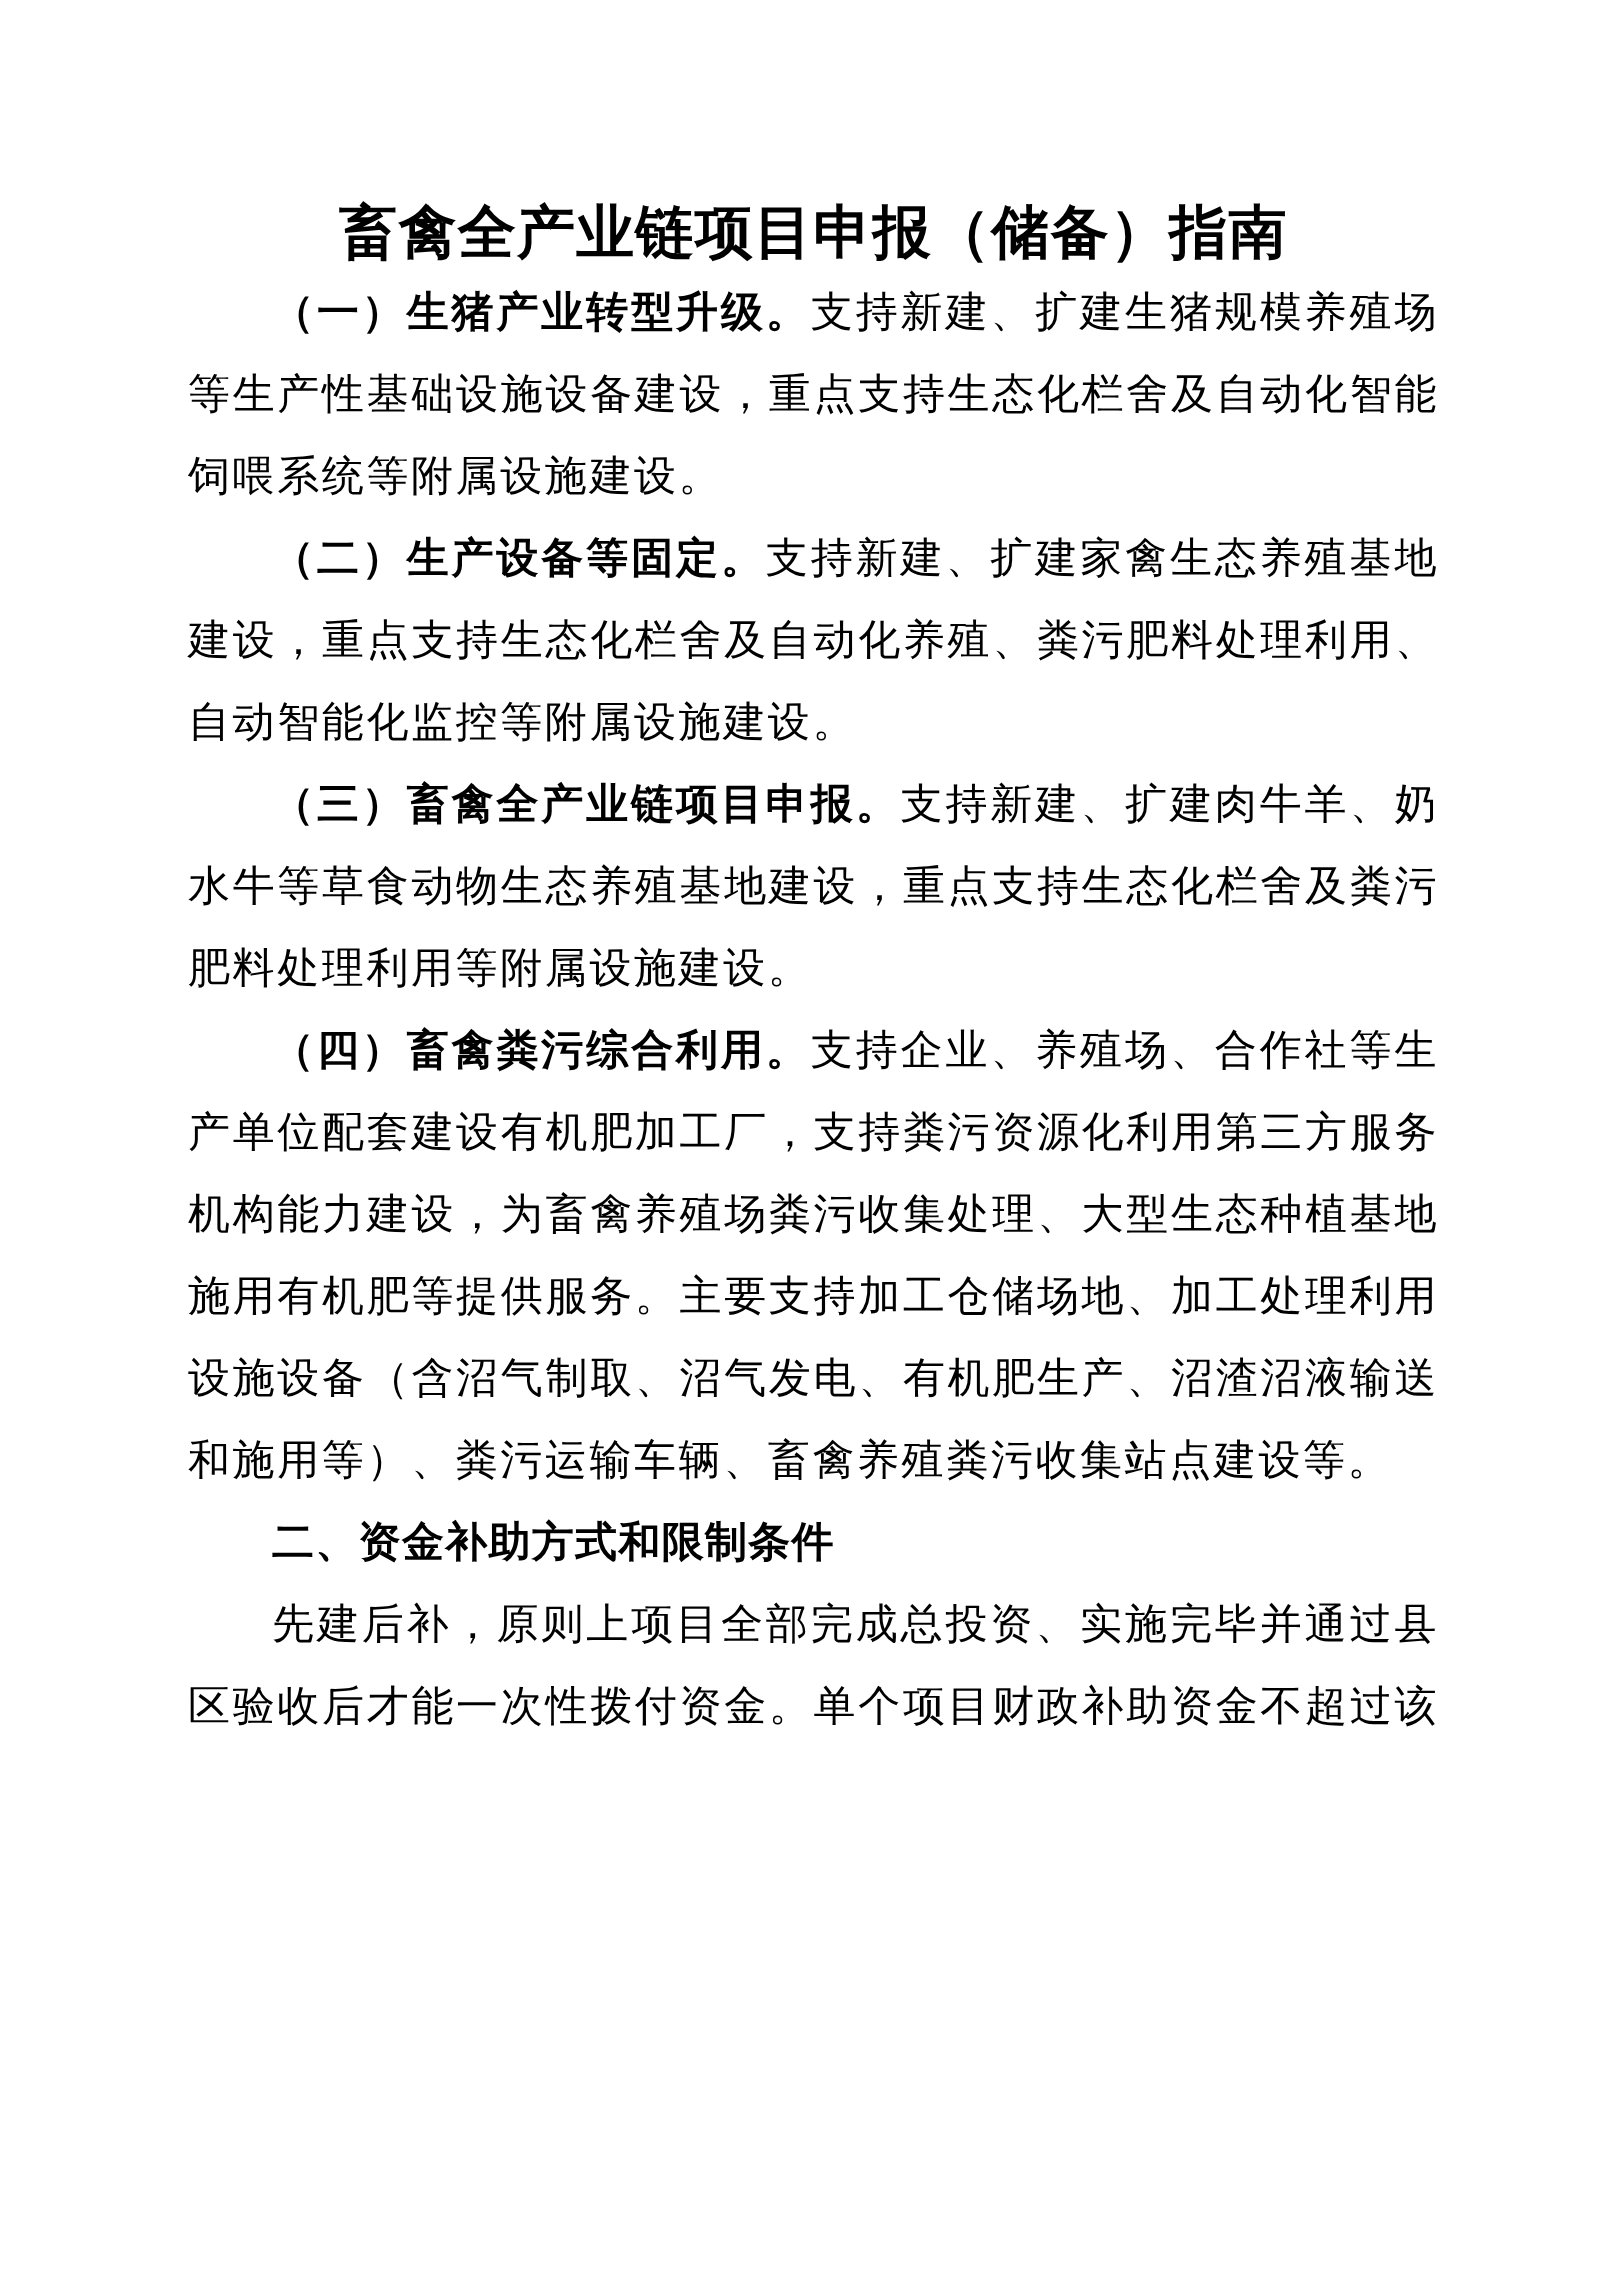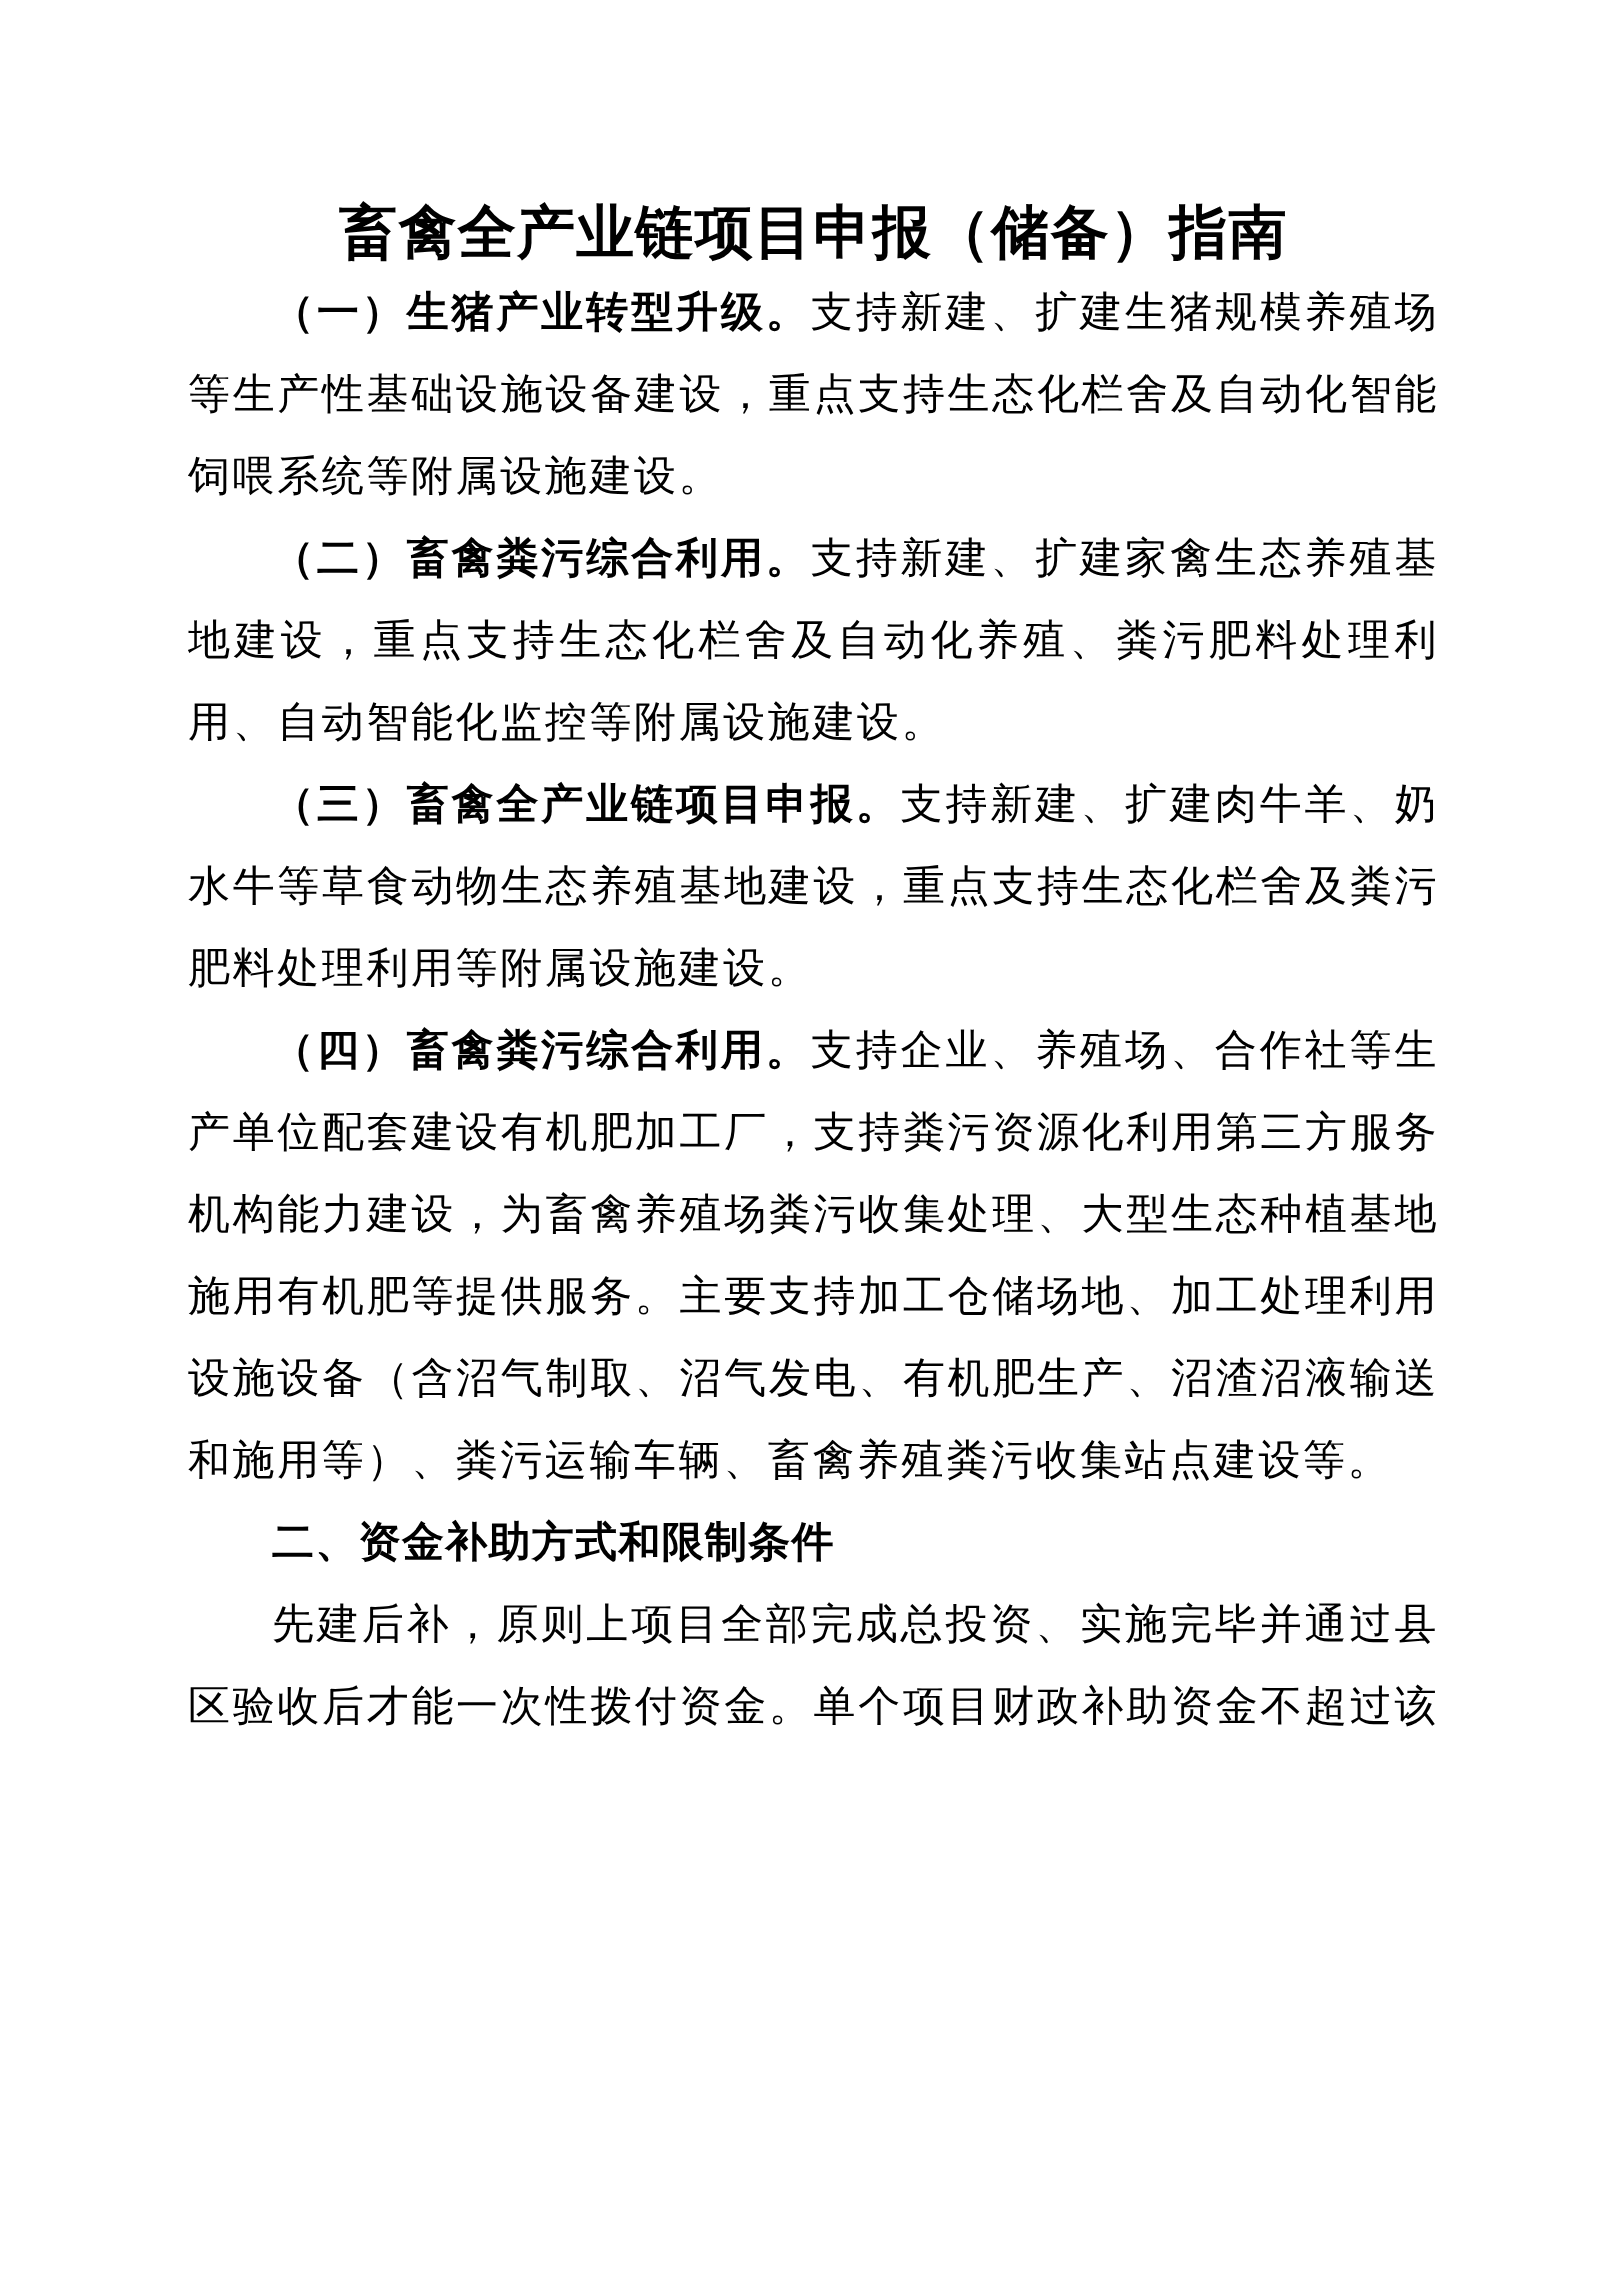--- a/index.html
+++ b/index.html
@@ -76,21 +76,21 @@
 
     <h1 class="doc-title">畜禽全产业链项目申报（储备）指南</h1>
 
     <section>
 
       <p class="para">
         <strong class="lead">（一）生猪产业转型升级。</strong><span>支持新建、扩建生猪规模养殖场等生产性基础设施设备建设，重点支持生态化栏舍及自动化智能饲喂系统等附属设施建设。</span>
       </p>
 
       <p class="para">
-        <strong class="lead">（二）畜禽粪污综合利用。</strong><span>支持新建、扩建家禽生态养殖基地建设，重点支持生态化栏舍及自动化养殖、粪污肥料处理利用、自动智能化监控等附属设施建设。</span>
+        <strong class="lead">（二）生产设备等固定。</strong><span>支持新建、扩建家禽生态养殖基地建设，重点支持生态化栏舍及自动化养殖、粪污肥料处理利用、自动智能化监控等附属设施建设。</span>
       </p>
 
       <p class="para">
         <strong class="lead">（三）畜禽全产业链项目申报。</strong><span>支持新建、扩建肉牛羊、奶水牛等草食动物生态养殖基地建设，重点支持生态化栏舍及粪污肥料处理利用等附属设施建设。</span>
       </p>
 
       <p class="para">
         <strong class="lead">（四）畜禽粪污综合利用。</strong><span>支持企业、养殖场、合作社等生产单位配套建设有机肥加工厂，支持粪污资源化利用第三方服务机构能力建设，为畜禽养殖场粪污收集处理、大型生态种植基地施用有机肥等提供服务。主要支持加工仓储场地、加工处理利用设施设备（含沼气制取、沼气发电、有机肥生产、沼渣沼液输送和施用等）、粪污运输车辆、畜禽养殖粪污收集站点建设等。</span>
       </p>
     </section>

